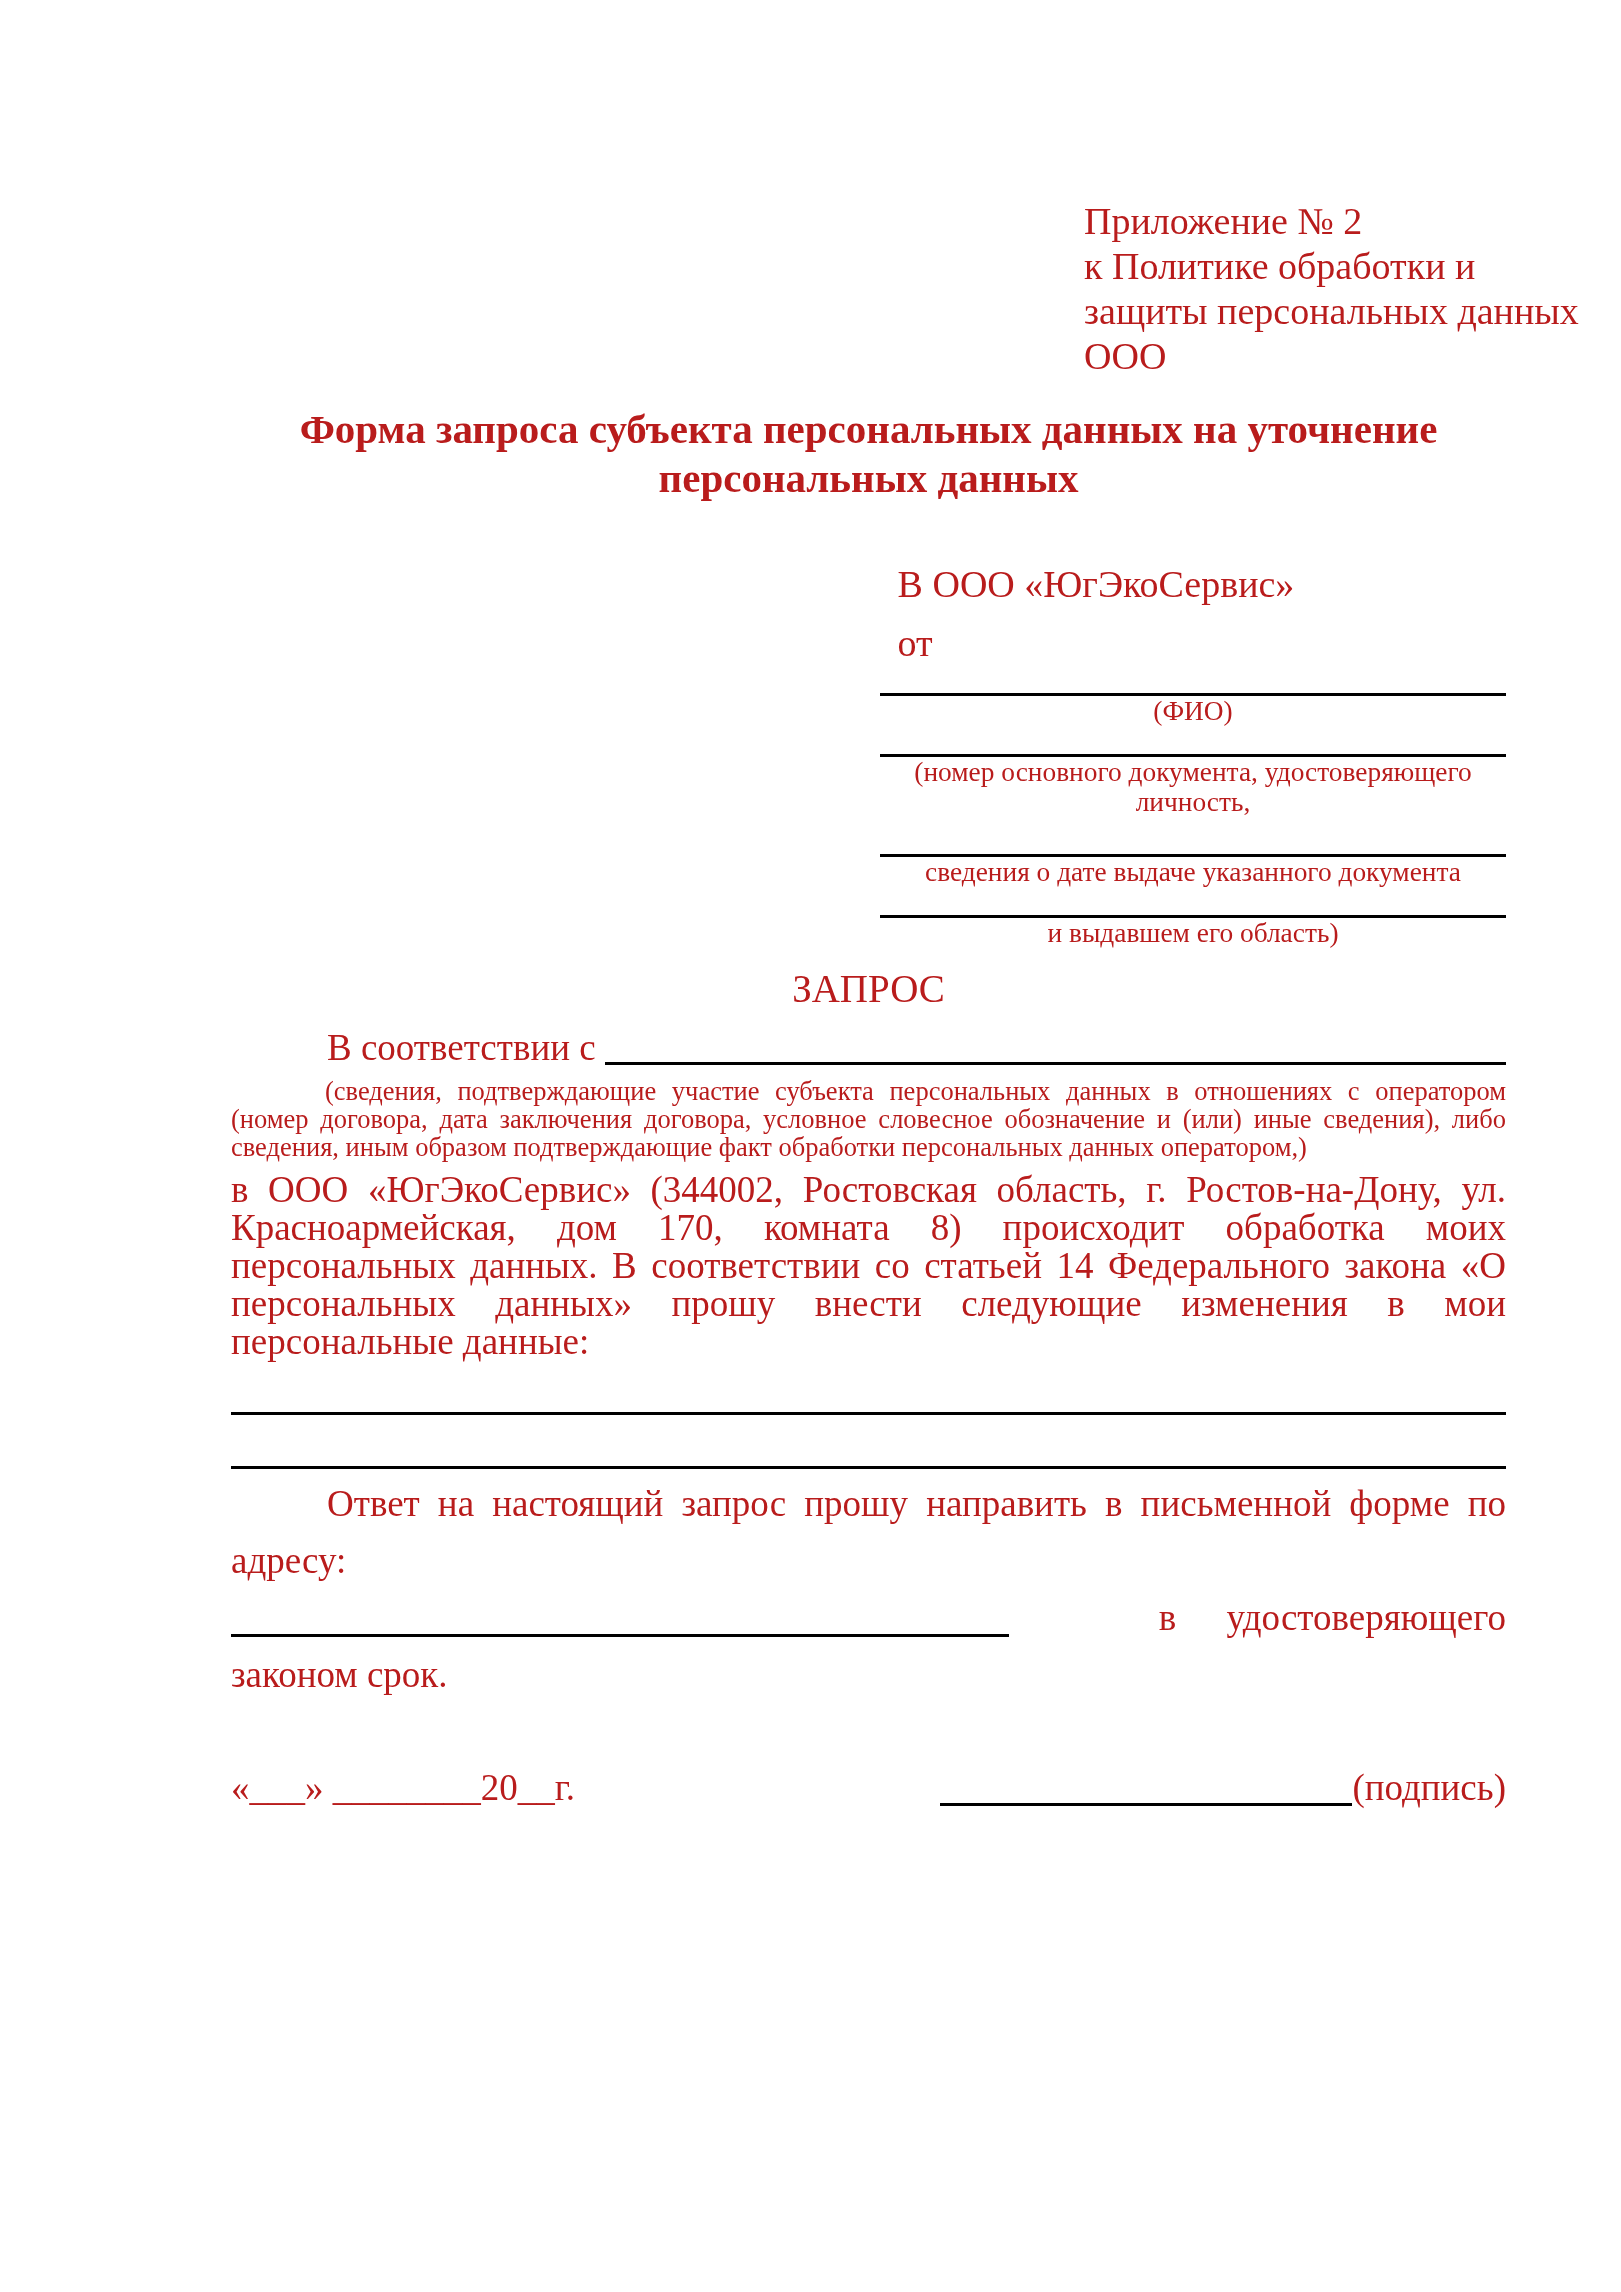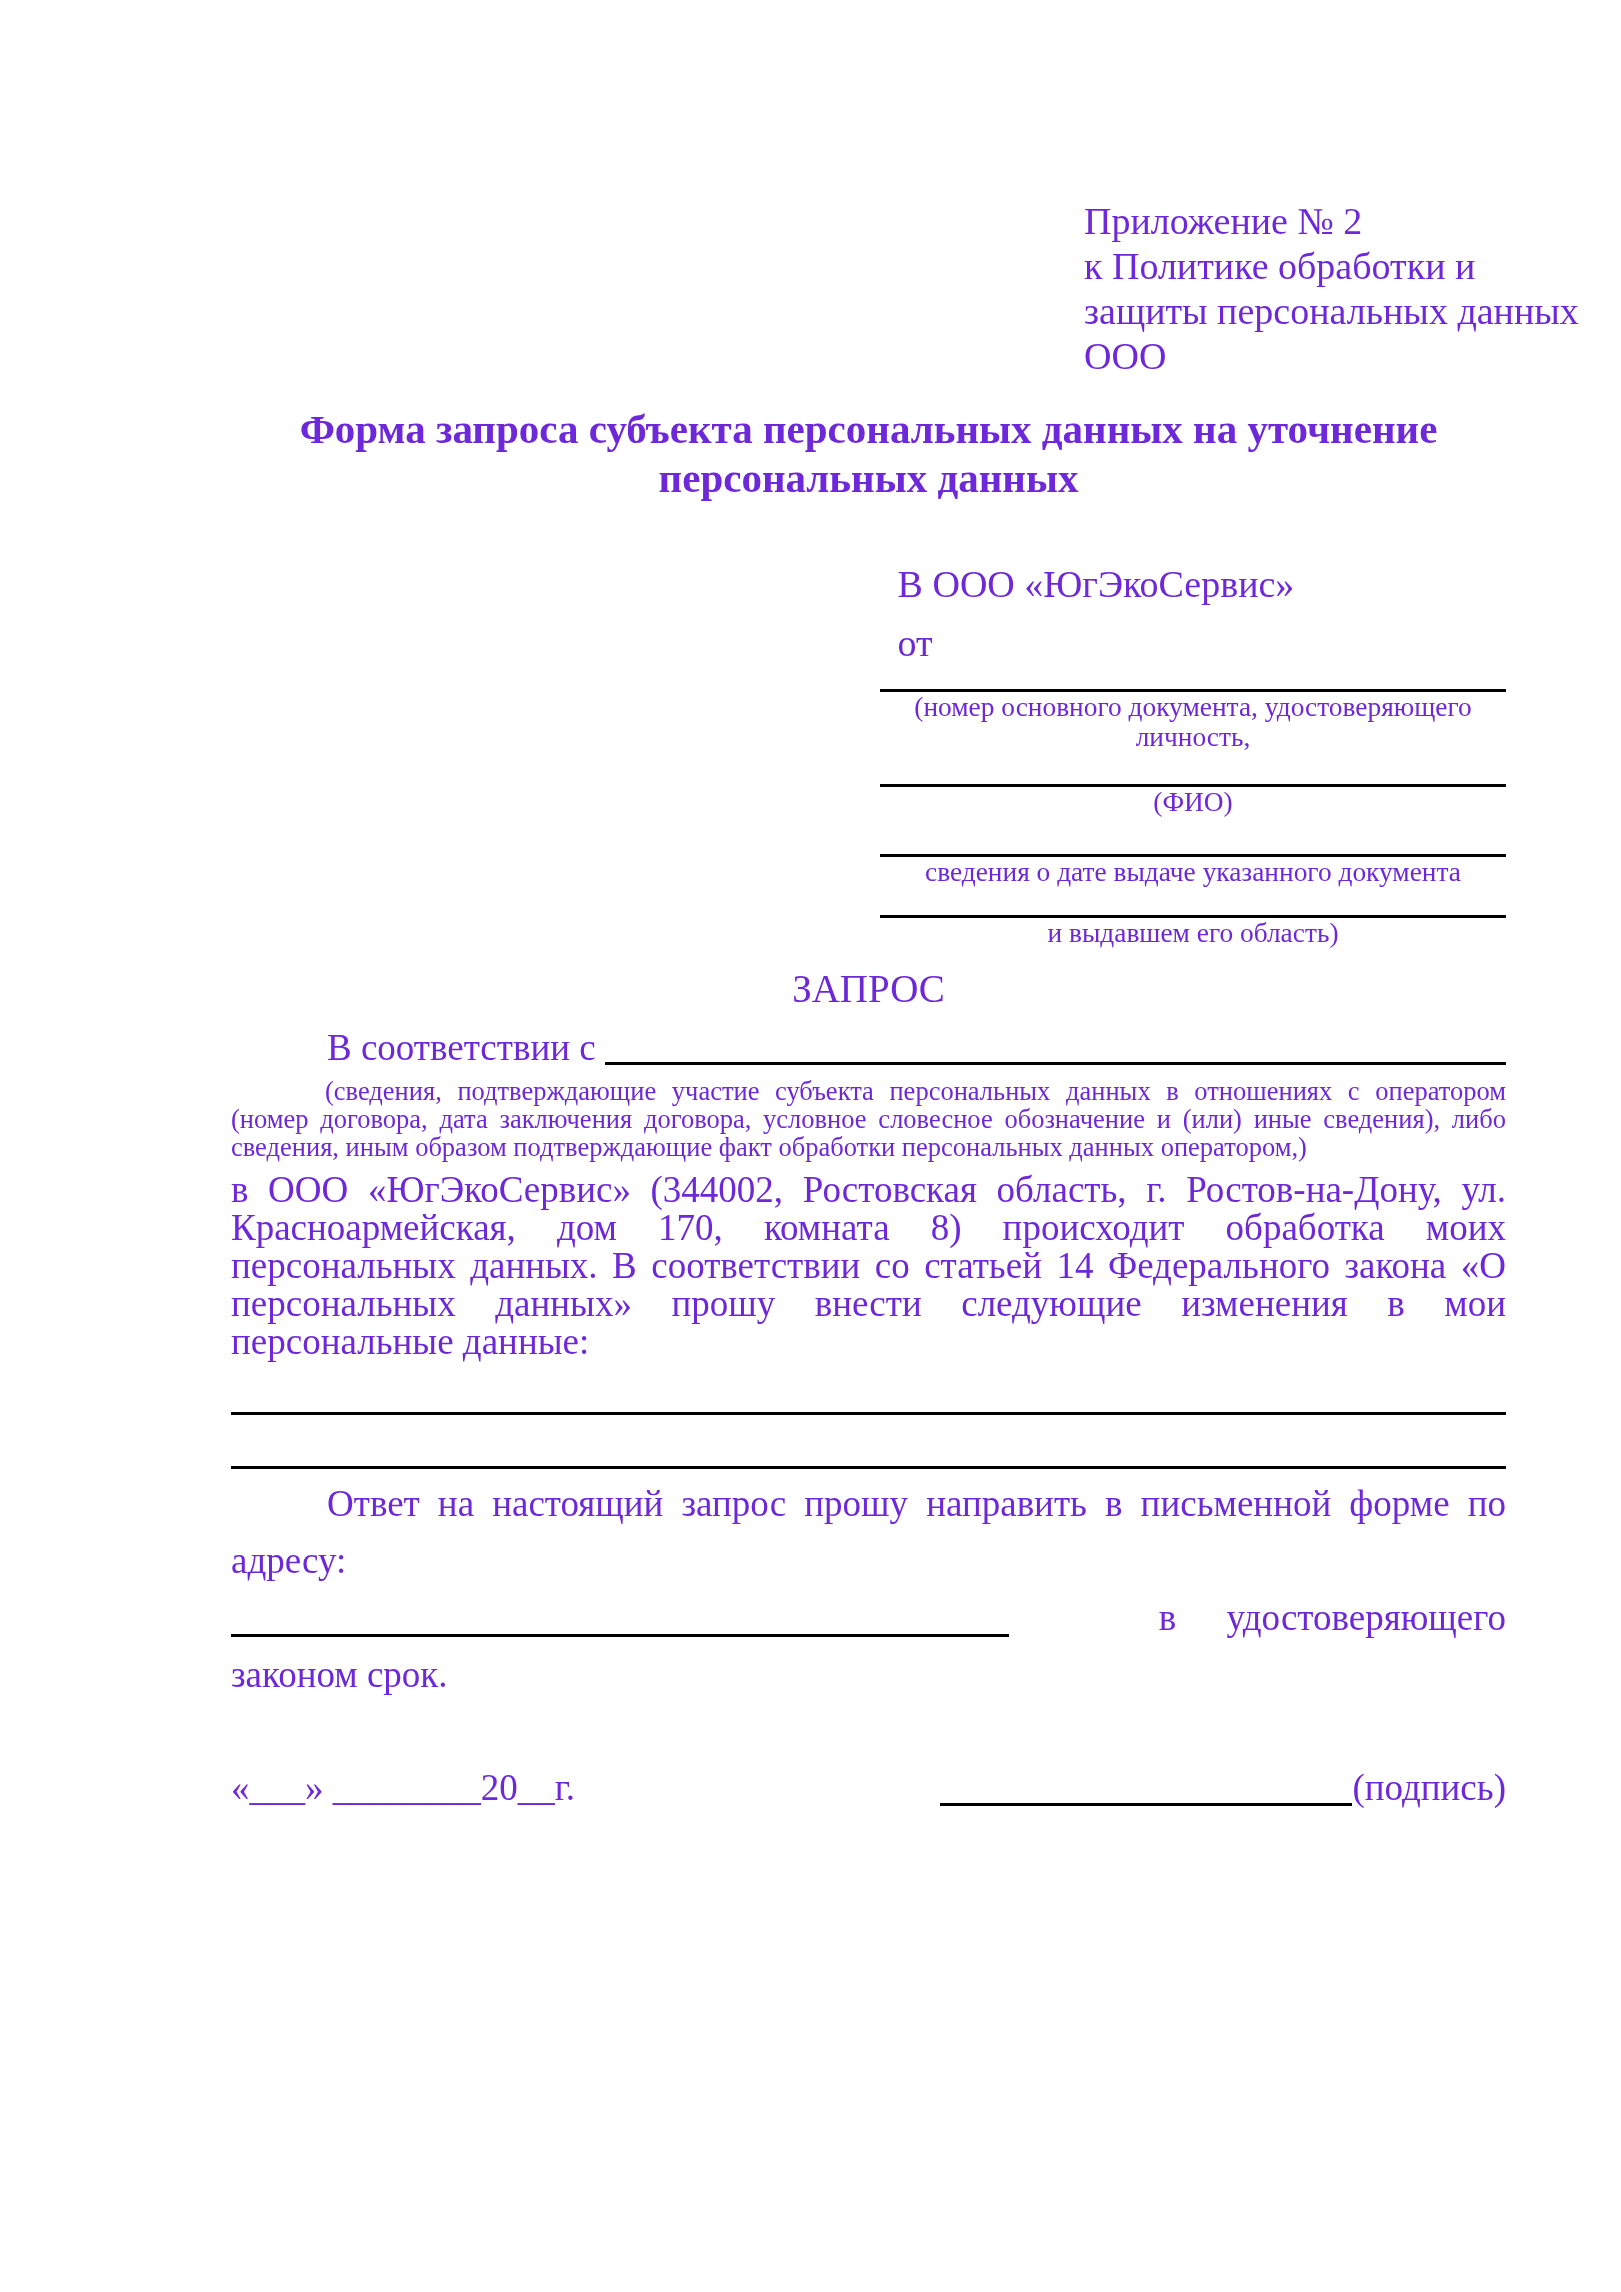--- a/index.html
+++ b/index.html
@@ -1,21 +1,21 @@
 <!DOCTYPE html>
 <html><head>
 <meta charset="utf-8">
 <style>
   * { margin:0; padding:0; box-sizing:border-box; }
   html,body { background:#ffffff; }
   .page {
     position:relative;
     width:1621px; height:2293px;
     background:#ffffff;
-    color:#6d28d9;
+    color:#b91c1c;
     font-family:"Liberation Serif","DejaVu Serif",serif;
     overflow:hidden;
   }
   .content {
     position:absolute;
     left:231px; top:0;
     width:1275px; height:2293px;
   }
   
   .annex {
@@ -161,26 +161,26 @@
     <div class="title">
       <div>Форма запроса субъекта персональных данных на уточнение</div>
       <div>персональных данных</div>
     </div>
 
     <div class="addressee">
       <div class="addr-line">В ООО «ЮгЭкоСервис»</div>
       <div class="addr-line">от</div>
 
       <div class="fill-unit">
+        <div class="rule" style="height:23.5px"></div>
+        <div class="cap">(ФИО)</div>
+      </div>
+      <div class="fill-unit">
         <div class="rule"></div>
         <div class="cap">(номер основного документа, удостоверяющего личность,</div>
-      </div>
-      <div class="fill-unit">
-        <div class="rule" style="height:23.5px"></div>
-        <div class="cap">(ФИО)</div>
       </div>
       <div class="fill-unit">
         <div class="rule" style="height:27.4px"></div>
         <div class="cap">сведения о дате выдаче указанного документа</div>
       </div>
       <div class="fill-unit">
         <div class="rule"></div>
         <div class="cap">и выдавшем его область)</div>
       </div>
     </div>

